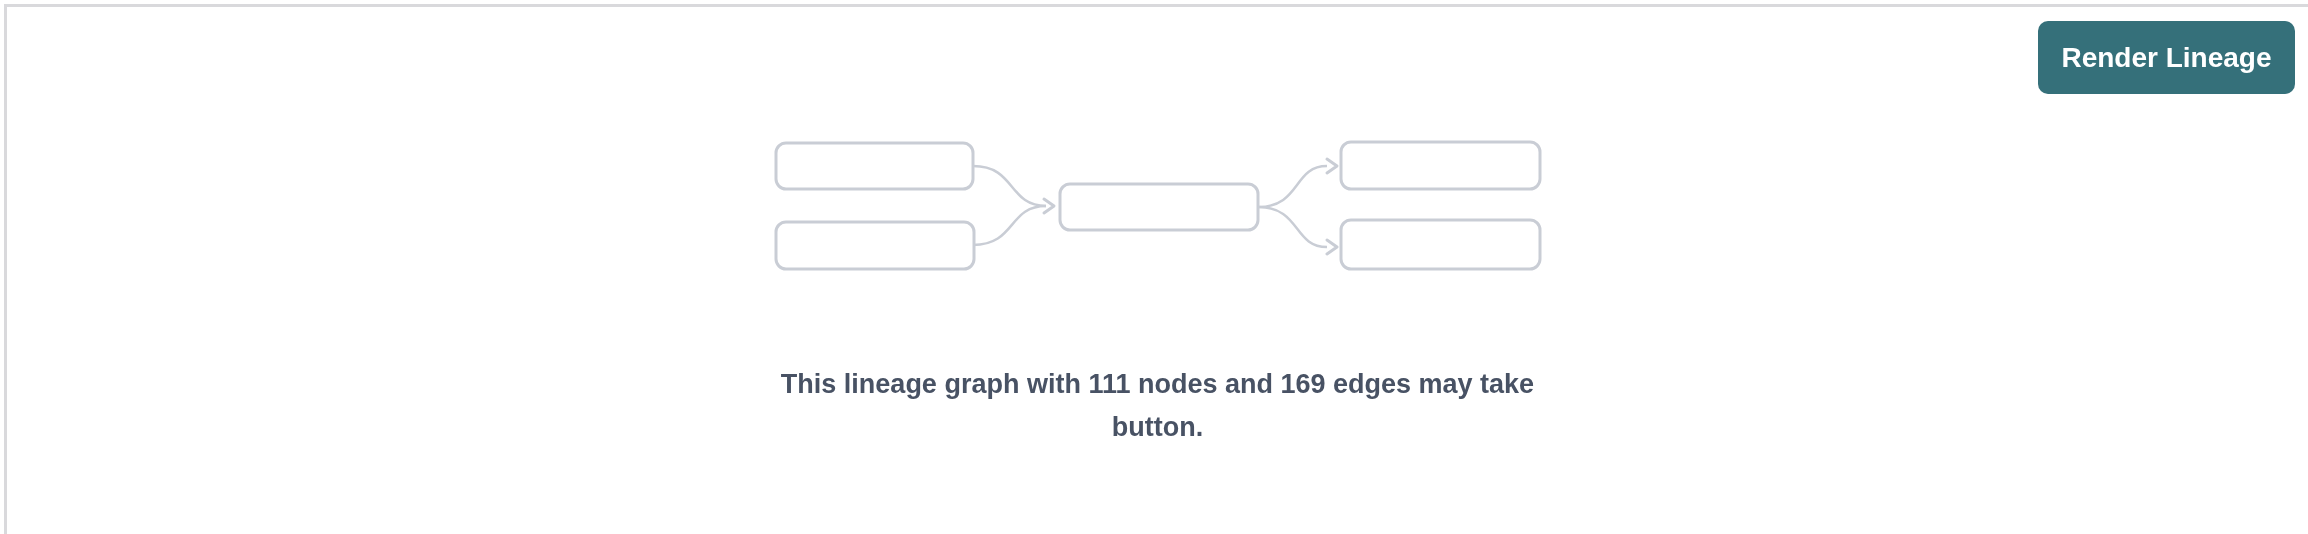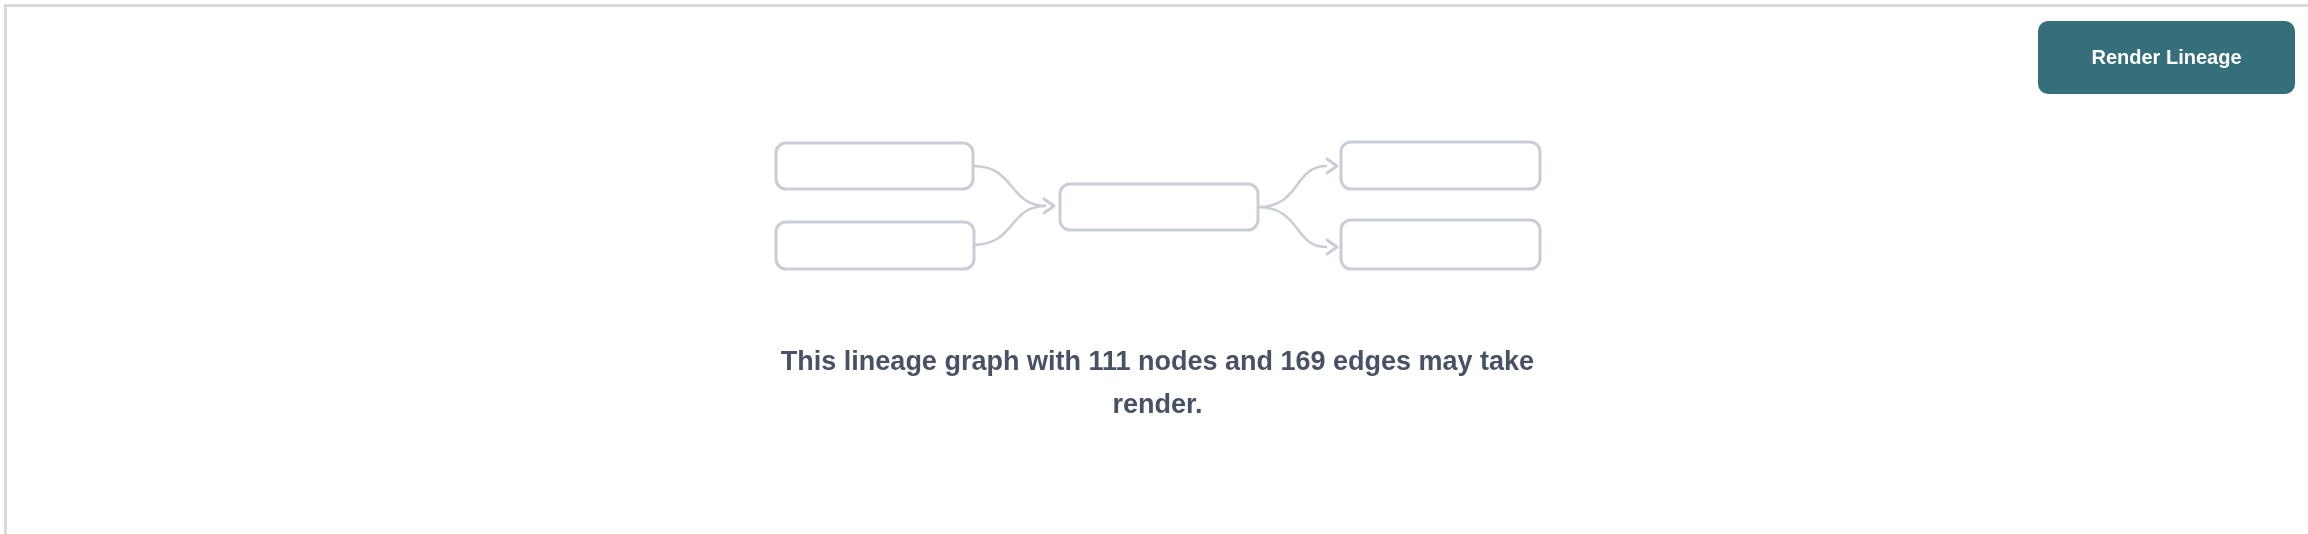--- a/index.html
+++ b/index.html
@@ -25,35 +25,35 @@
     border-left:3px solid var(--panel-border);
     background:var(--background);
   }
   .render-btn{
     position:absolute;top:14px;right:13px;
     width:257px;height:73px;
     background:var(--button-bg);
     color:var(--button-text);
     border:none;border-radius:10px;
     font-family:inherit;
-    font-size:20px;font-weight:700;
+    font-size:28px;font-weight:700;
     cursor:pointer;
     display:flex;align-items:center;justify-content:center;
   }
   .content{
     position:absolute;
     left:50%;top:132px;
     transform:translateX(-50%);
     display:flex;flex-direction:column;align-items:center;
   }
   .ph-node{fill:#ffffff;stroke:var(--node-border);stroke-width:3;}
   .ph-edge{fill:none;stroke:var(--edge-line);stroke-width:2.5;}
   .ph-arrow{fill:none;stroke:var(--edge-line);stroke-width:3;stroke-linecap:round;stroke-linejoin:round;}
   .message{
-    margin-top:67px;
+    margin-top:90px;
     font-size:27px;font-weight:700;
     line-height:43px;
     color:var(--message-text);
     text-align:center;
   }
   .message-line{white-space:nowrap;}
 </style>
 </head>
 <body>
 
@@ -77,17 +77,17 @@
         <rect class="ph-node" x="3" y="4" width="197" height="46" rx="10"></rect>
         <rect class="ph-node" x="3" y="83" width="198" height="47" rx="10"></rect>
         <rect class="ph-node" x="287" y="45" width="198" height="46" rx="10"></rect>
         <rect class="ph-node" x="568" y="3" width="199" height="47" rx="10"></rect>
         <rect class="ph-node" x="568" y="81" width="199" height="49" rx="10"></rect>
       </g>
     </svg>
 
     <div class="message">
       <div class="message-line">This lineage graph with 111 nodes and 169 edges may take</div>
-      <div class="message-line">render.</div>
+      <div class="message-line">button.</div>
     </div>
 
   </div>
 </div>
 
 </body></html>

